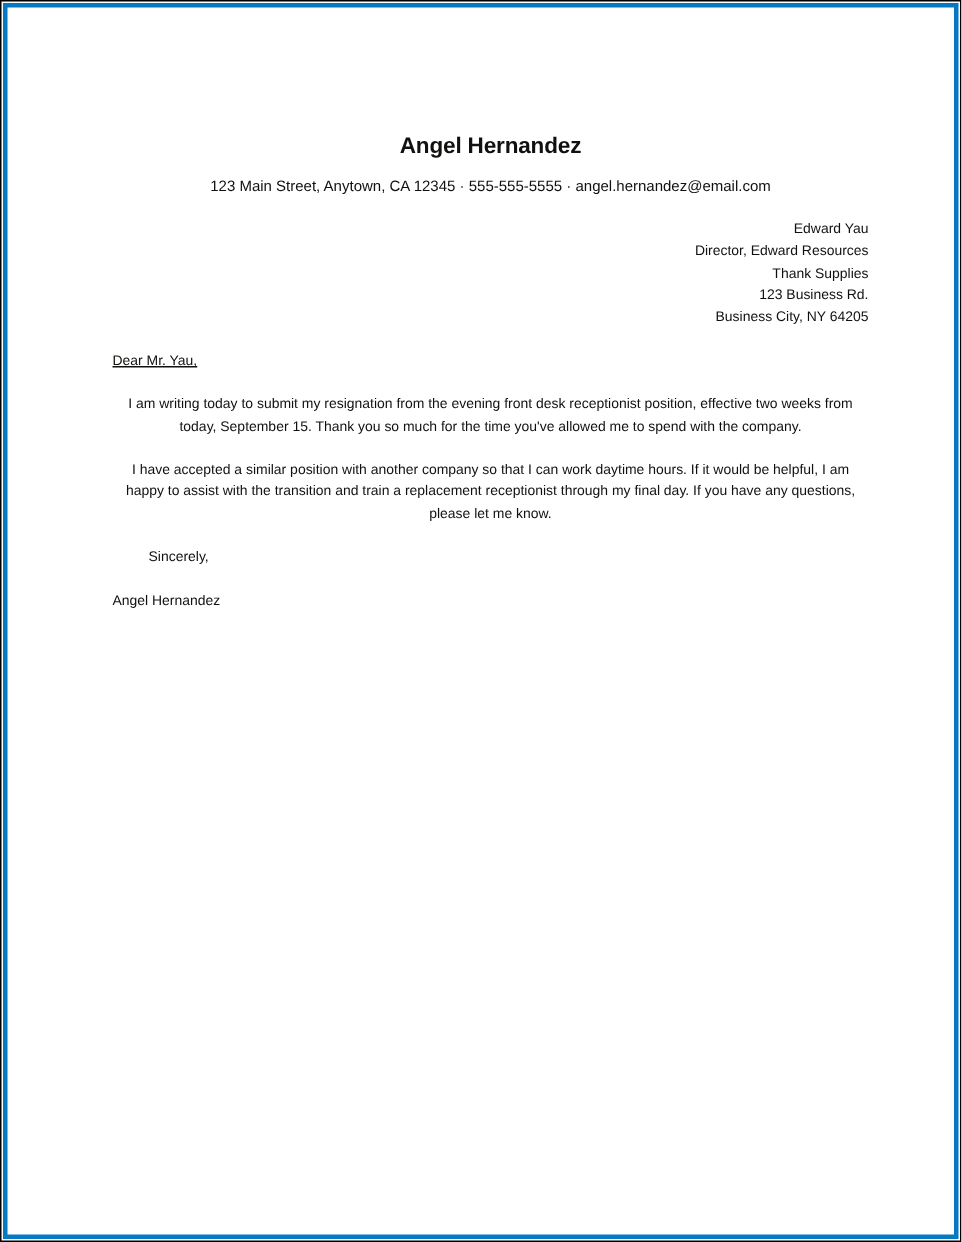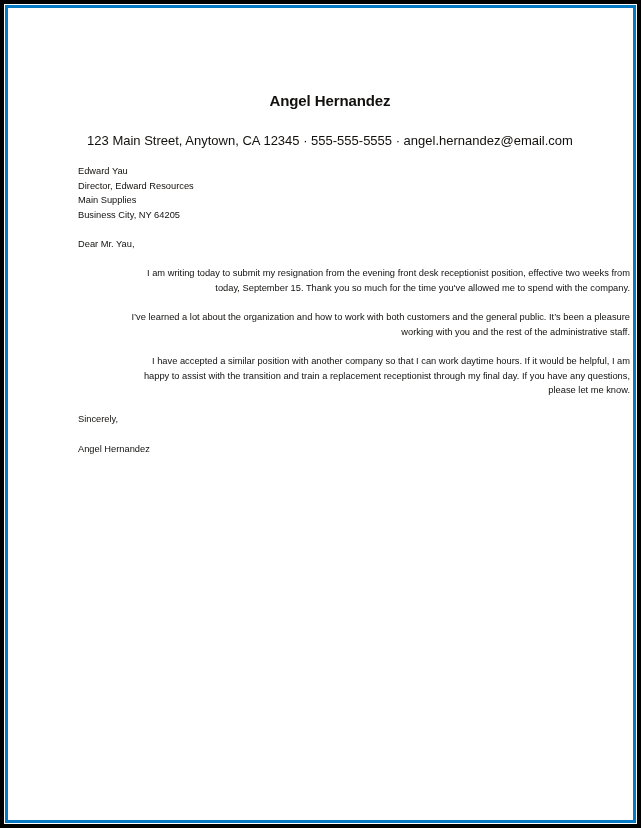--- a/index.html
+++ b/index.html
@@ -14,21 +14,21 @@
     -webkit-font-smoothing: antialiased;
   }
 
   
   #page {
     position: relative;
     box-sizing: border-box;
     width: 641px;
     height: 828px;
     background: #ffffff;
-    border: 4px solid #000000;
+    border: 1px solid #000000;
     overflow: hidden;
   }
   #page-border-inner {
     position: absolute;
     left: 1px;
     top: 1px;
     right: 1px;
     bottom: 1px;
     border: 3px solid #0579c2;
     pointer-events: none;
@@ -49,53 +49,55 @@
     margin-top: 88px;
   }
   .letterhead-name {
     font-size: 15px;
     font-weight: bold;
     letter-spacing: -0.1px;
     line-height: 1.25;
     color: #12100e;
   }
   .letterhead-contact {
-    font-size: 13px;
+    font-size: 10px;
     line-height: 1.3;
-    margin-top: 22px;
+    margin-top: 10px;
     color: #12100e;
     white-space: nowrap;
   }
 
   
   .block {
     font-size: 9.3px;
     line-height: 14.6px;
     color: #12100e;
   }
   .date-block {
     margin-top: 38px;
   }
   .recipient-block {
     margin-top: 14.6px;
+    text-align: right;
   }
   .recipient-block .line {
     display: block;
   }
   .salutation-block {
     margin-top: 14.6px;
+    text-decoration: underline;
   }
   .para {
     margin-top: 14.6px;
     width: 504px;
-    text-align: right;
-    margin-left: 48px;
+    text-align: center;
   }
   .closing-block {
     margin-top: 14.6px;
+    margin-left: 24px;
   }
   .signature-block {
     margin-top: 14.6px;
   }
 </style>
 </head>
 <body>
 
 <div id="page">
 
@@ -105,29 +107,29 @@
 
     <div class="letterhead">
       <div class="letterhead-name">Angel Hernandez</div>
       <div class="letterhead-contact">123 Main Street, Anytown, CA 12345 · 555-555-5555 · angel.hernandez@email.com</div>
     </div>
 
 
     <div class="block recipient-block">
       <span class="line">Edward Yau</span>
       <span class="line">Director, Edward Resources</span>
-      <span class="line">Main Supplies</span>
+      <span class="line">Thank Supplies</span>
+      <span class="line">123 Business Rd.</span>
       <span class="line">Business City, NY 64205</span>
     </div>
 
     <div class="block salutation-block">Dear Mr. Yau,</div>
 
     <div class="block para">I am writing today to submit my resignation from the evening front desk receptionist position, effective two weeks from today, September 15. Thank you so much for the time you've allowed me to spend with the company.</div>
 
-    <div class="block para">I’ve learned a lot about the organization and how to work with both customers and the general public. It’s been a pleasure working with you and the rest of the administrative staff.</div>
 
     <div class="block para">I have accepted a similar position with another company so that I can work daytime hours. If it would be helpful, I am happy to assist with the transition and train a replacement receptionist through my final day. If you have any questions, please let me know.</div>
 
     <div class="block closing-block">Sincerely,</div>
 
     <div class="block signature-block">Angel Hernandez</div>
 
   </div>
 </div>
 

